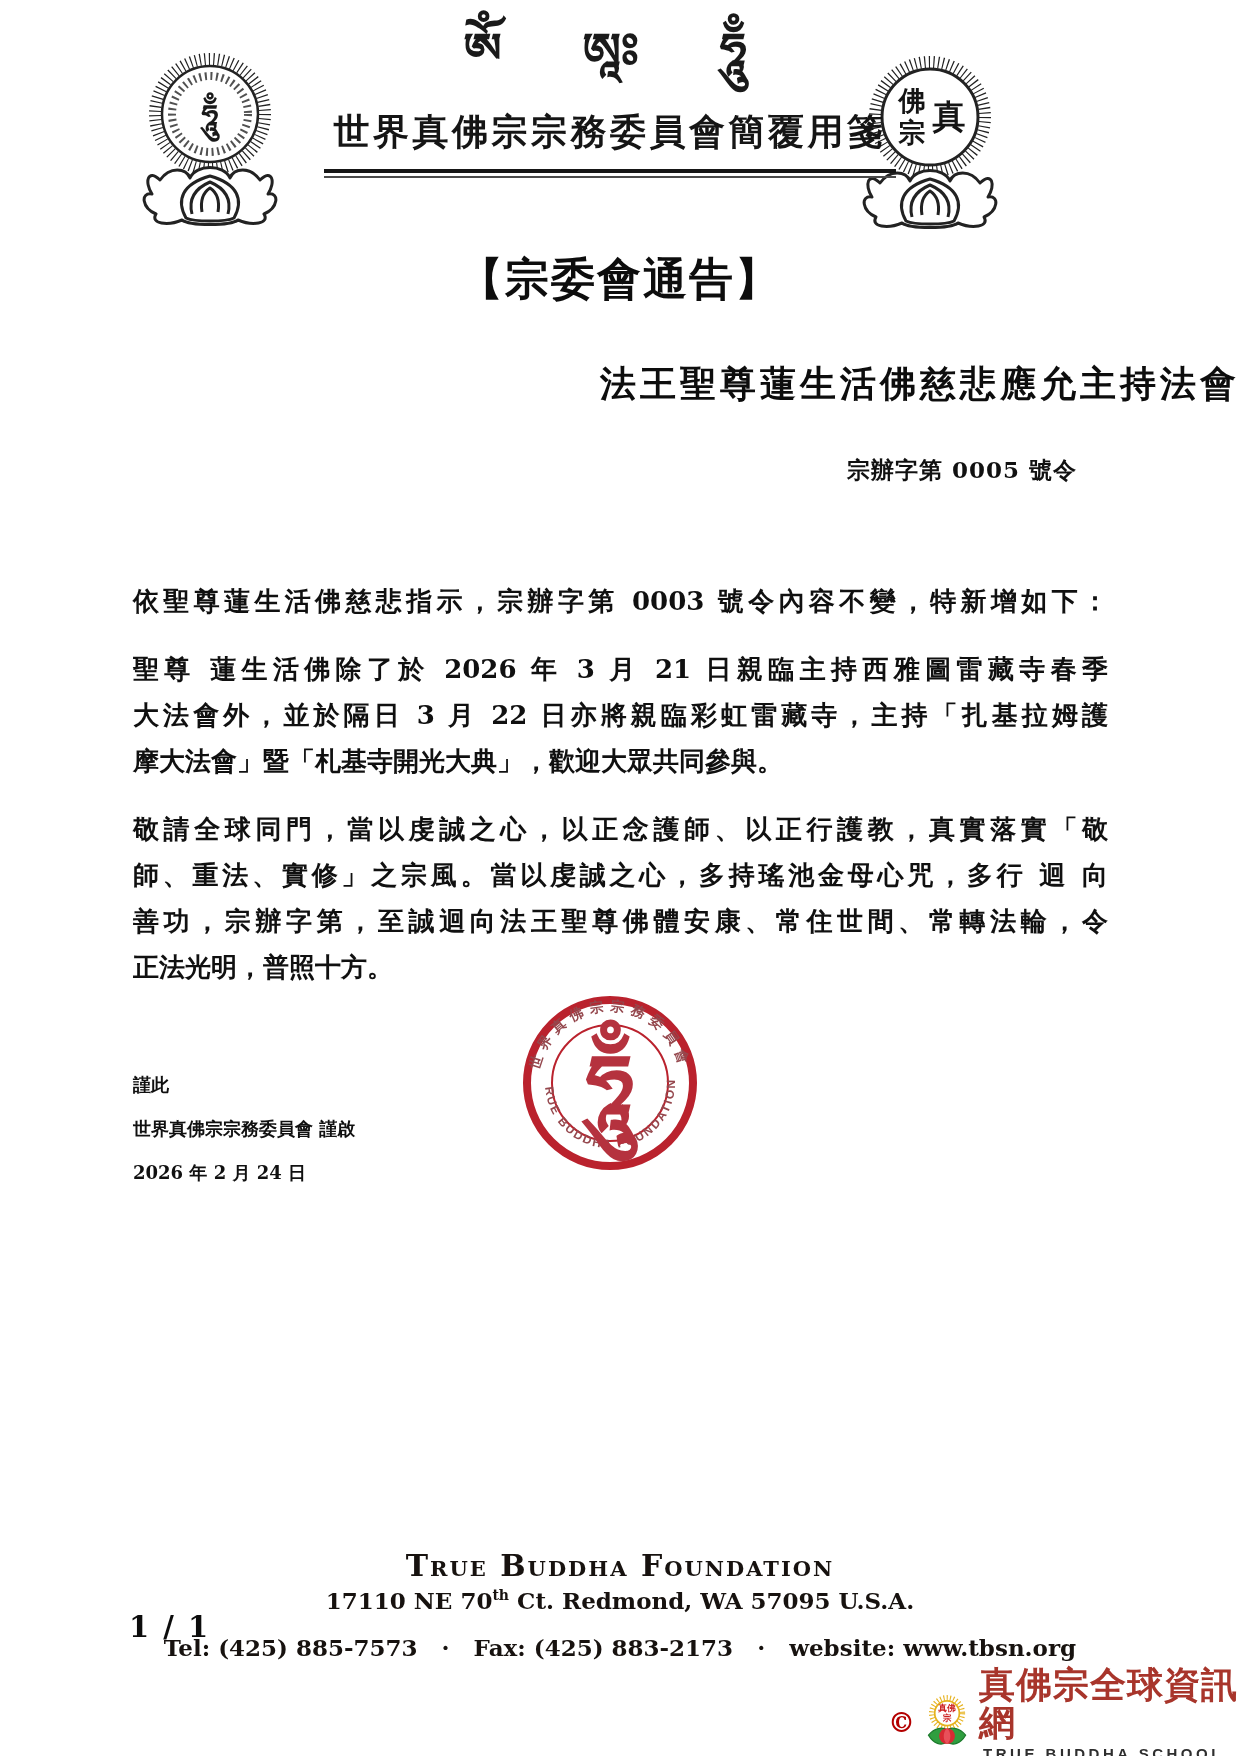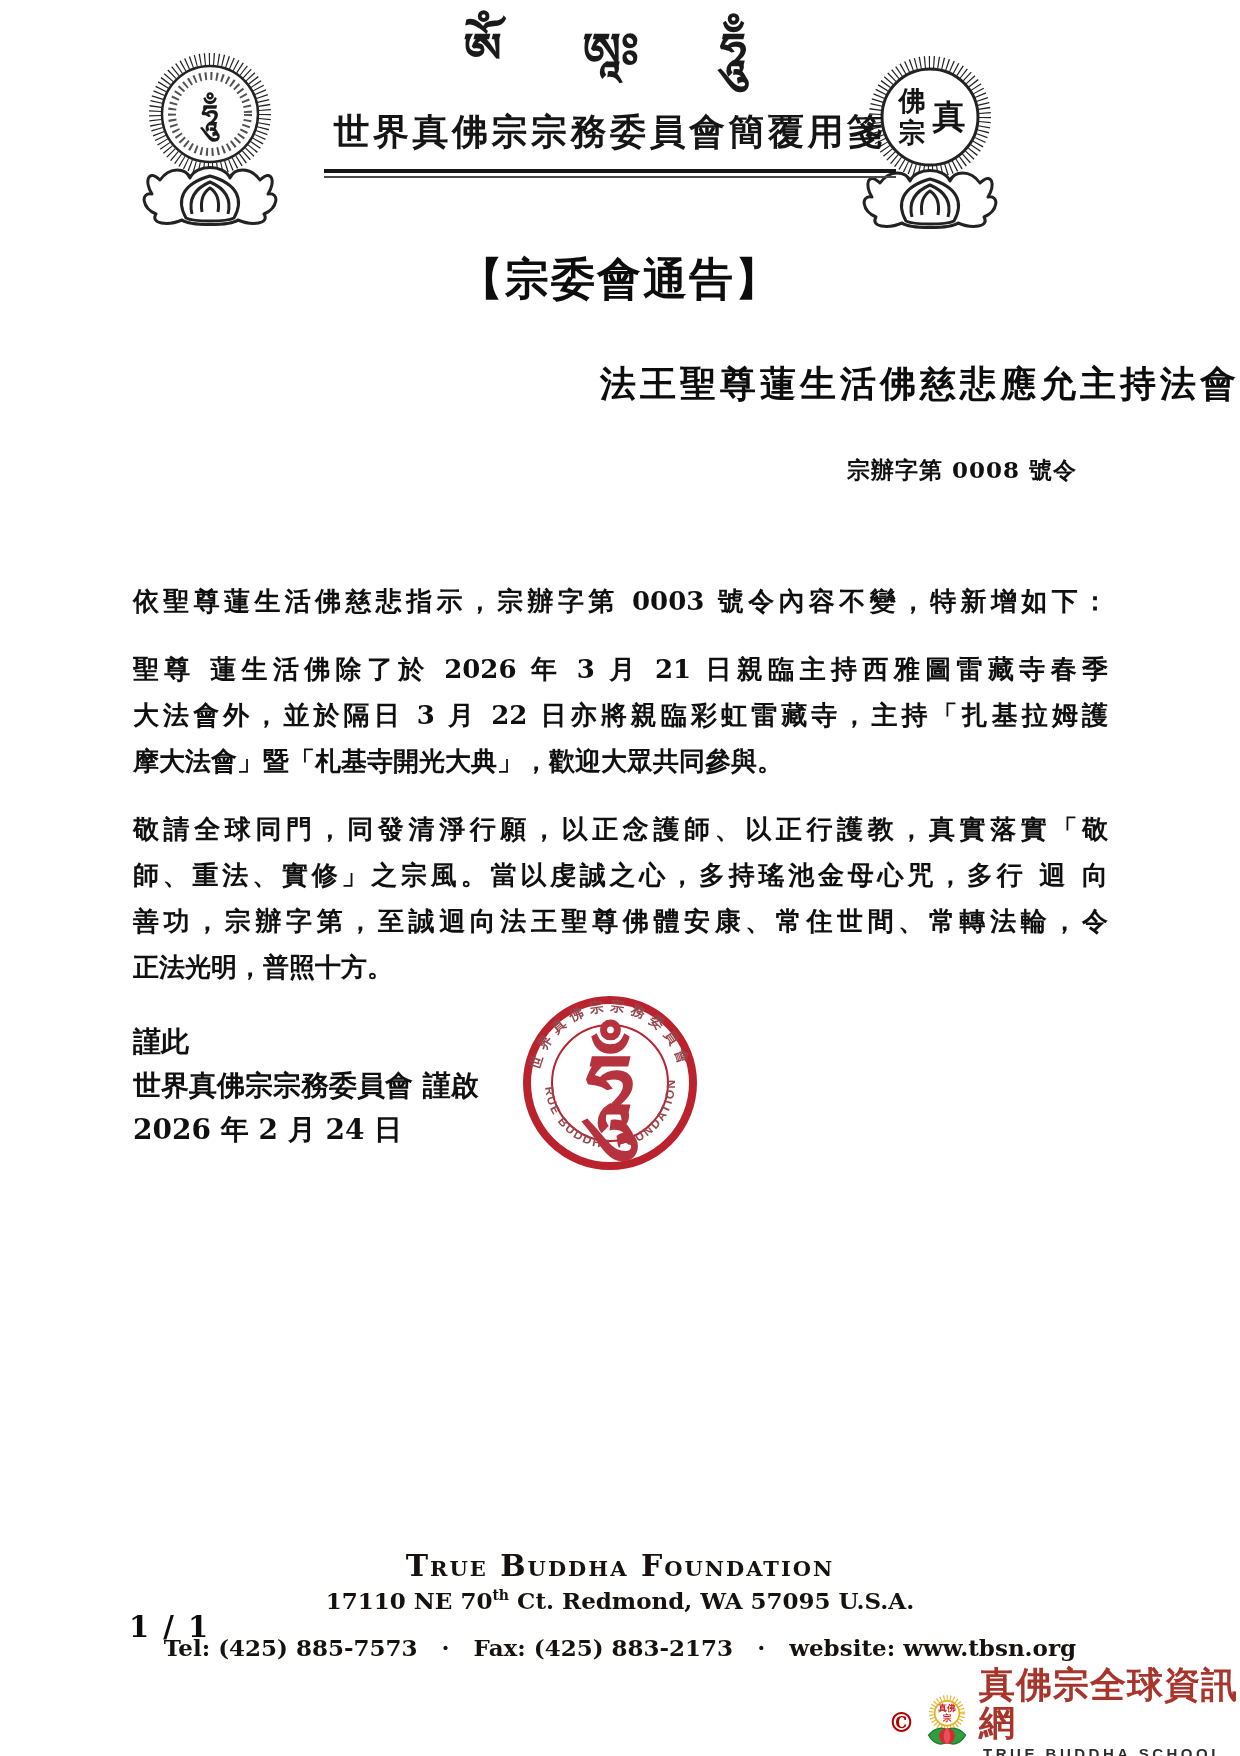--- a/index.html
+++ b/index.html
@@ -19,21 +19,21 @@
   .notice-title{position:absolute;left:0;right:0;top:250px;text-align:center;font-size:44px;font-weight:bold;letter-spacing:2px;color:#0d0d0d;}
   .notice-subtitle{position:absolute;left:0;right:0;top:360px;text-align:right;font-size:36px;font-weight:bold;letter-spacing:4px;color:#0d0d0d;}
   .notice-ref{position:absolute;top:455px;right:163px;font-size:23px;font-weight:bold;letter-spacing:1px;color:#111;}
   
   .body-text{position:absolute;left:133px;width:975px;top:578px;}
   .bline{font-size:26px;font-weight:700;line-height:46px;text-align:justify;text-align-last:justify;color:#101010;}
   .bline.end{text-align-last:left;}
   .para{margin:0;}
   .para+.para{margin-top:22px;}
   
-  .closing{position:absolute;left:133px;top:1020px;font-size:28px;font-weight:700;line-height:44px;color:#101010;}
+  .closing{position:absolute;left:133px;top:1063px;font-size:18px;font-weight:700;line-height:44px;color:#101010;}
   .stamp{position:absolute;left:521px;top:994px;opacity:.93;}
   
   .footer{position:absolute;left:0;right:0;top:1548px;text-align:center;color:#17120f;}
   .footer-org{font-variant:small-caps;font-weight:bold;font-size:30px;letter-spacing:2px;}
   .footer-address{margin-top:4px;font-weight:bold;font-size:23px;}
   .footer-address sup{font-size:14px;}
   .footer-contact{margin-top:20px;font-weight:bold;font-size:23px;white-space:pre;}
   .page-number{position:absolute;left:129px;top:1610px;font-size:29px;font-weight:bold;letter-spacing:2px;color:#0c0c0c;}
   
   .site-logo{position:absolute;left:888px;top:1666px;display:flex;align-items:center;gap:10px;}
@@ -75,33 +75,33 @@
   </svg>
 
   <div class="header-center">
     <div class="tibetan">ཨོཾ ཨཱཿ ཧཱུྃ</div>
     <div class="letterhead">世界真佛宗宗務委員會簡覆用箋</div>
     <div class="double-rule"></div>
   </div>
 
   <div class="notice-title">【宗委會通告】</div>
   <div class="notice-subtitle">法王聖尊蓮生活佛慈悲應允主持法會</div>
-  <div class="notice-ref">宗辦字第 0008 號令</div>
+  <div class="notice-ref">宗辦字第 0005 號令</div>
 
   <div class="body-text">
     <div class="para">
       <div class="bline">依聖尊蓮生活佛慈悲指示，宗辦字第 0003 號令內容不變，特新增如下：</div>
     </div>
     <div class="para">
       <div class="bline">聖尊 蓮生活佛除了於 2026 年 3 月 21 日親臨主持西雅圖雷藏寺春季</div>
       <div class="bline">大法會外，並於隔日 3 月 22 日亦將親臨彩虹雷藏寺，主持「扎基拉姆護</div>
       <div class="bline end">摩大法會」暨「札基寺開光大典」，歡迎大眾共同參與。</div>
     </div>
     <div class="para">
-      <div class="bline">敬請全球同門，同發清淨行願，以正念護師、以正行護教，真實落實「敬</div>
+      <div class="bline">敬請全球同門，當以虔誠之心，以正念護師、以正行護教，真實落實「敬</div>
       <div class="bline">師、重法、實修」之宗風。當以虔誠之心，多持瑤池金母心咒，多行 迴 向</div>
       <div class="bline">善功，宗辦字第，至誠迴向法王聖尊佛體安康、常住世間、常轉法輪，令</div>
       <div class="bline end">正法光明，普照十方。</div>
     </div>
   </div>
 
   <div class="closing">
     <div>謹此</div>
     <div>世界真佛宗宗務委員會 謹啟</div>
     <div>2026 年 2 月 24 日</div>

